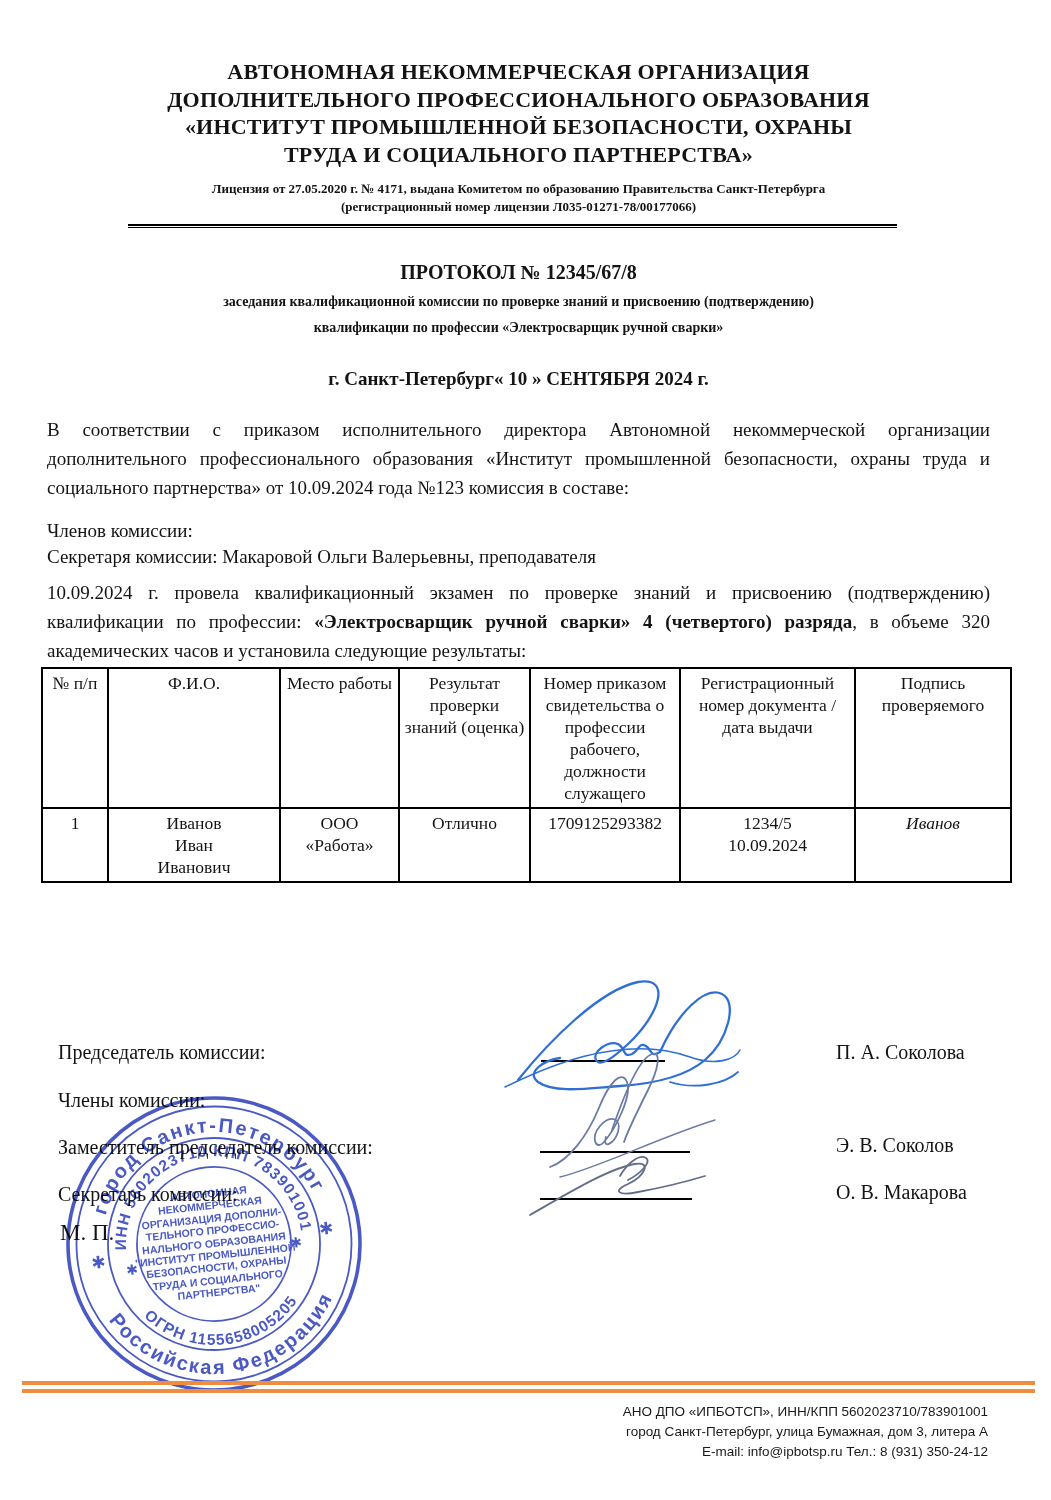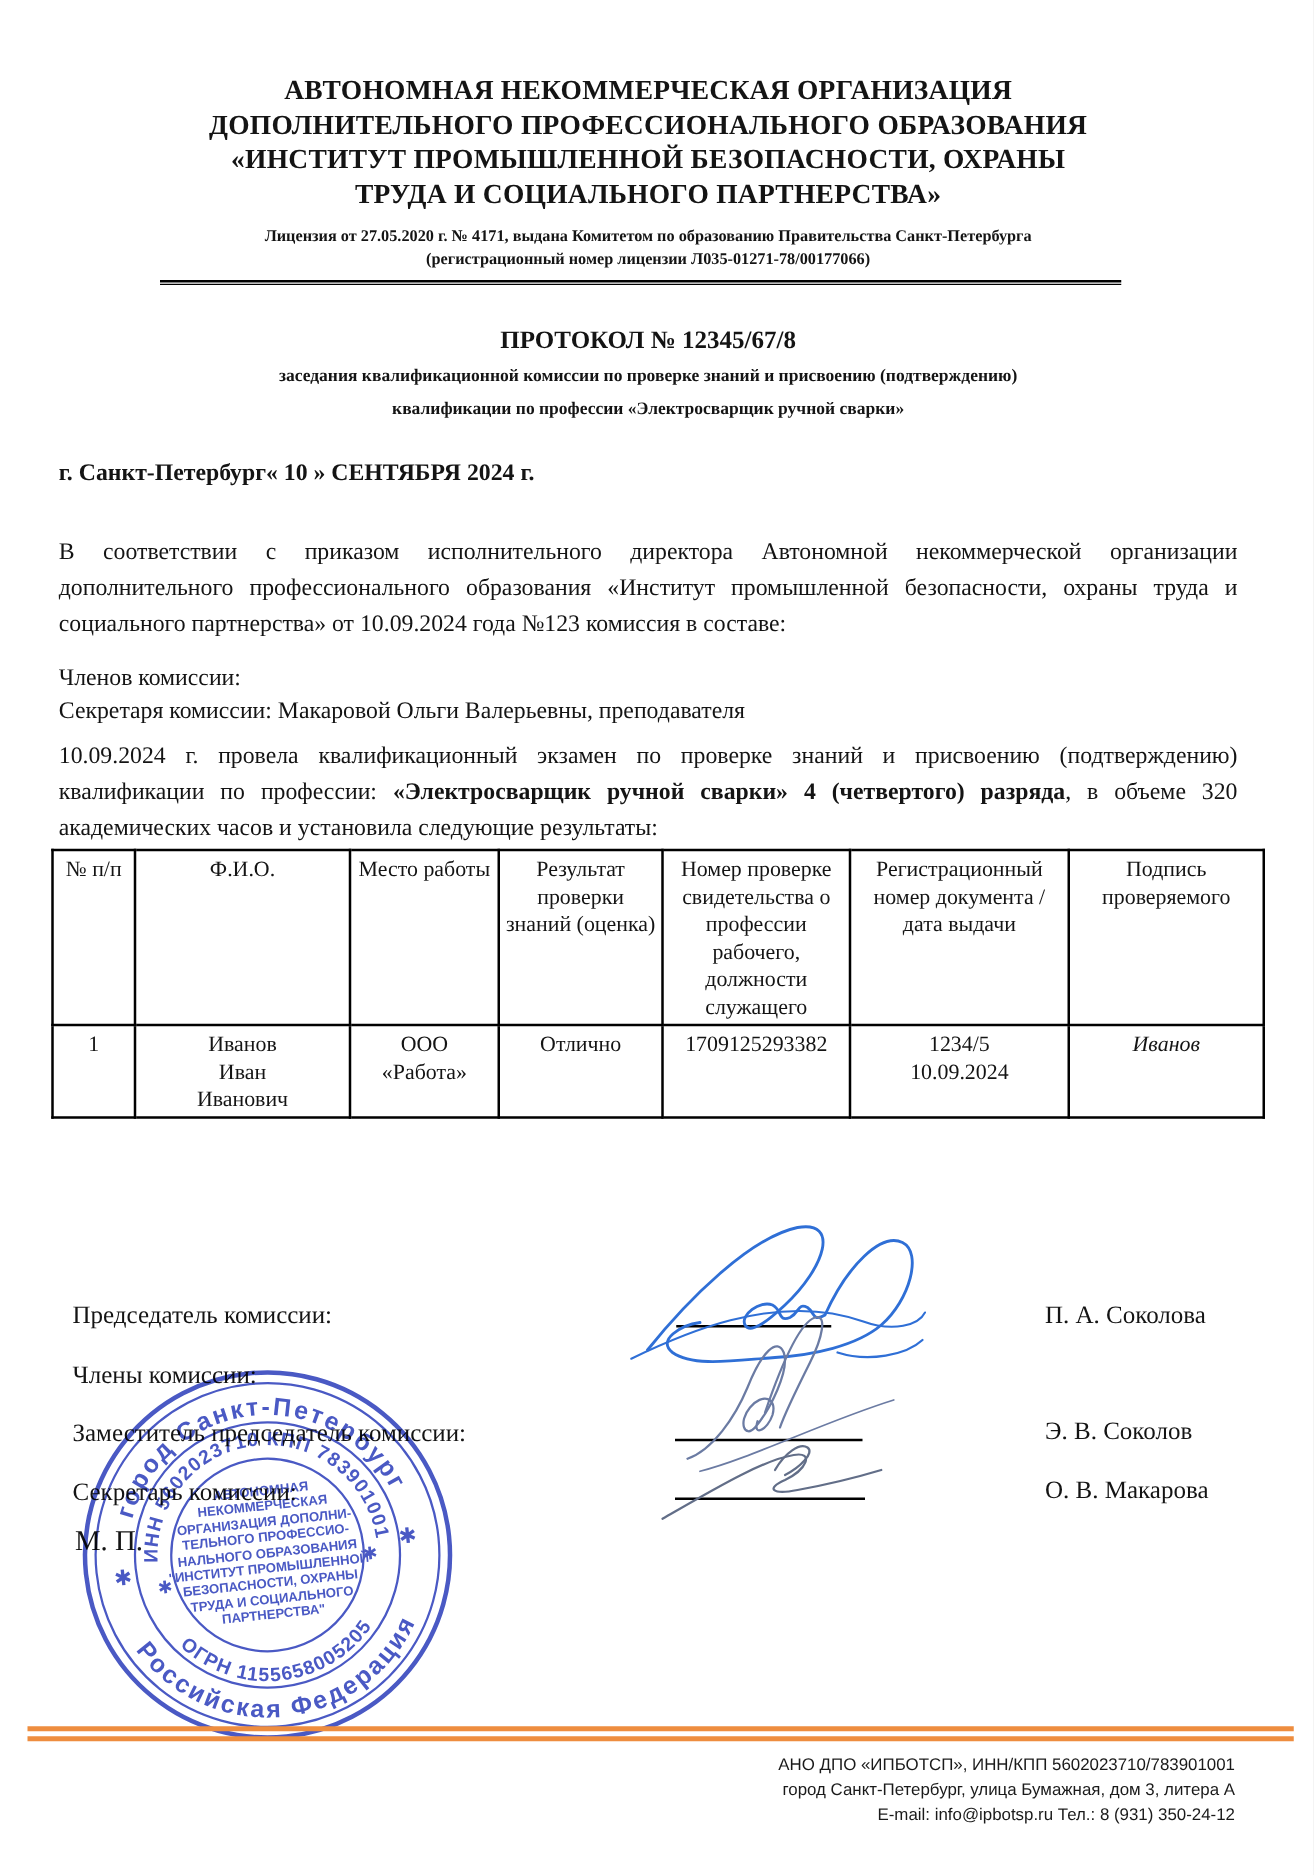--- a/index.html
+++ b/index.html
@@ -17,23 +17,23 @@
     white-space:pre-line;
   }
   .head-rule{
     margin-top:9px;margin-left:81px;width:769px;height:4px;box-sizing:border-box;
     border-top:2px solid #000;border-bottom:1px solid #000;
   }
   .protocol-no{margin-top:32px;text-align:center;font-weight:bold;font-size:20px;line-height:25px;}
   .protocol-subtitle{
     margin-top:4px;text-align:center;font-weight:bold;font-size:14px;line-height:25.5px;white-space:pre-line;
   }
-  .meta-row{margin-top:26px;display:flex;justify-content:flex-start;font-weight:bold;font-size:19px;line-height:25px;}
+  .meta-row{margin-top:26px;display:flex;justify-content:center;font-weight:bold;font-size:19px;line-height:25px;}
   .para{font-size:19px;line-height:29px;text-align:justify;}
-  .p1{margin-top:36px;}
+  .p1{margin-top:24px;}
   .line-simple{font-size:19px;line-height:26px;}
   .chairman{margin-top:12px;}
   .members-head{margin-top:16px;}
   .p2{margin-top:8px;}
   .p2 b{font-weight:bold;}
 
   table.results{
     margin-top:2px;margin-left:-6px;width:969px;border-collapse:collapse;table-layout:fixed;
     font-size:17.5px;line-height:22px;
   }
@@ -120,21 +120,21 @@
         <col style="width:150px">
         <col style="width:175px">
         <col style="width:156px">
     </colgroup>
     <thead>
       <tr>
         <th>№ п/п</th>
         <th>Ф.И.О.</th>
         <th>Место работы</th>
         <th>Результат проверки знаний (оценка)</th>
-        <th>Номер проверке свидетельства о профессии рабочего, должности служащего</th>
+        <th>Номер приказом свидетельства о профессии рабочего, должности служащего</th>
         <th>Регистрационный номер документа / дата выдачи</th>
         <th>Подпись проверяемого</th>
       </tr>
     </thead>
     <tbody>
       <tr>
         <td>1</td>
         <td class="fio">Иванов
 Иван
 Иванович</td>

